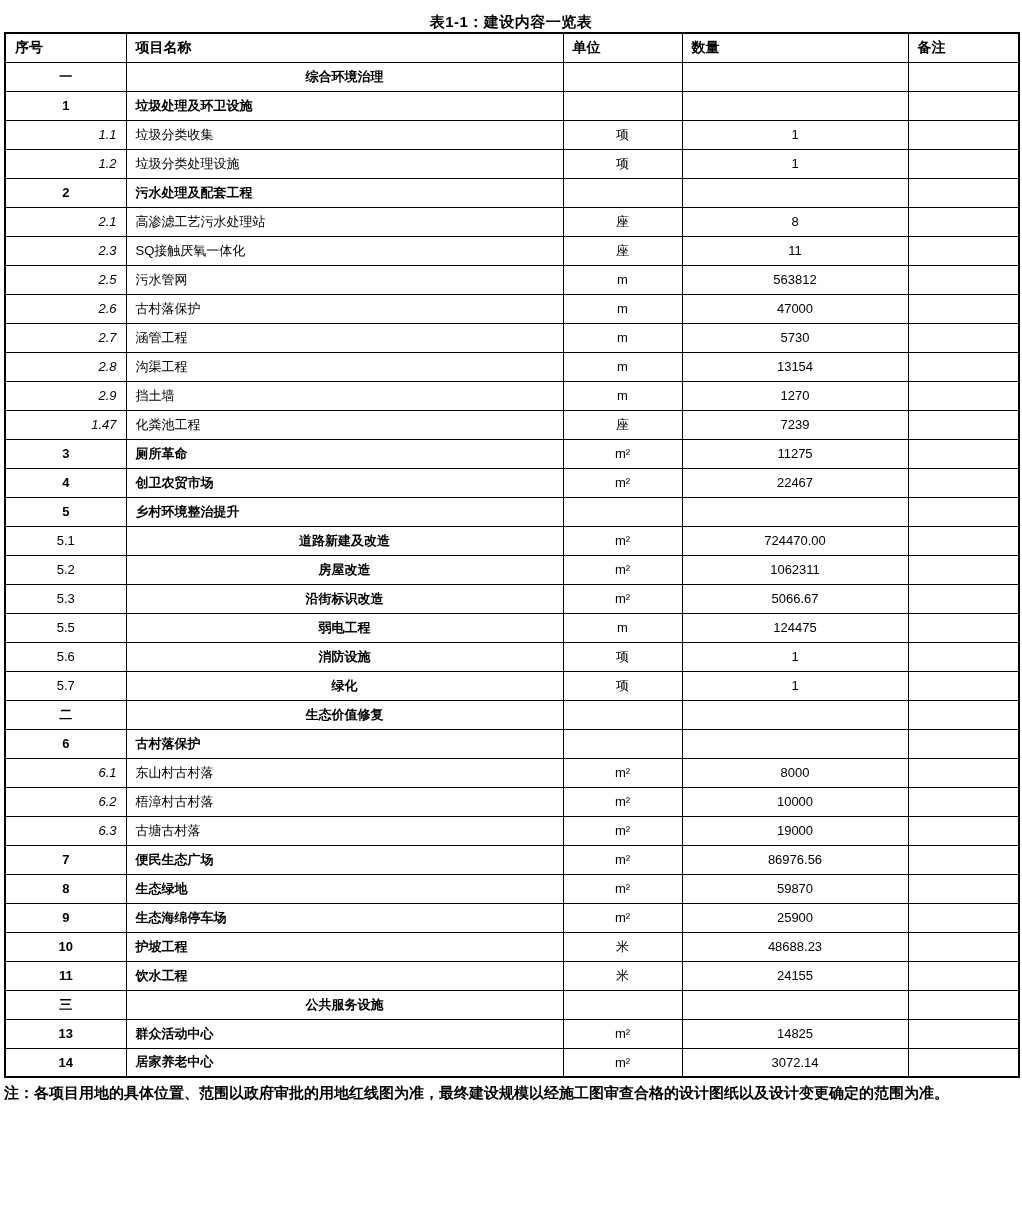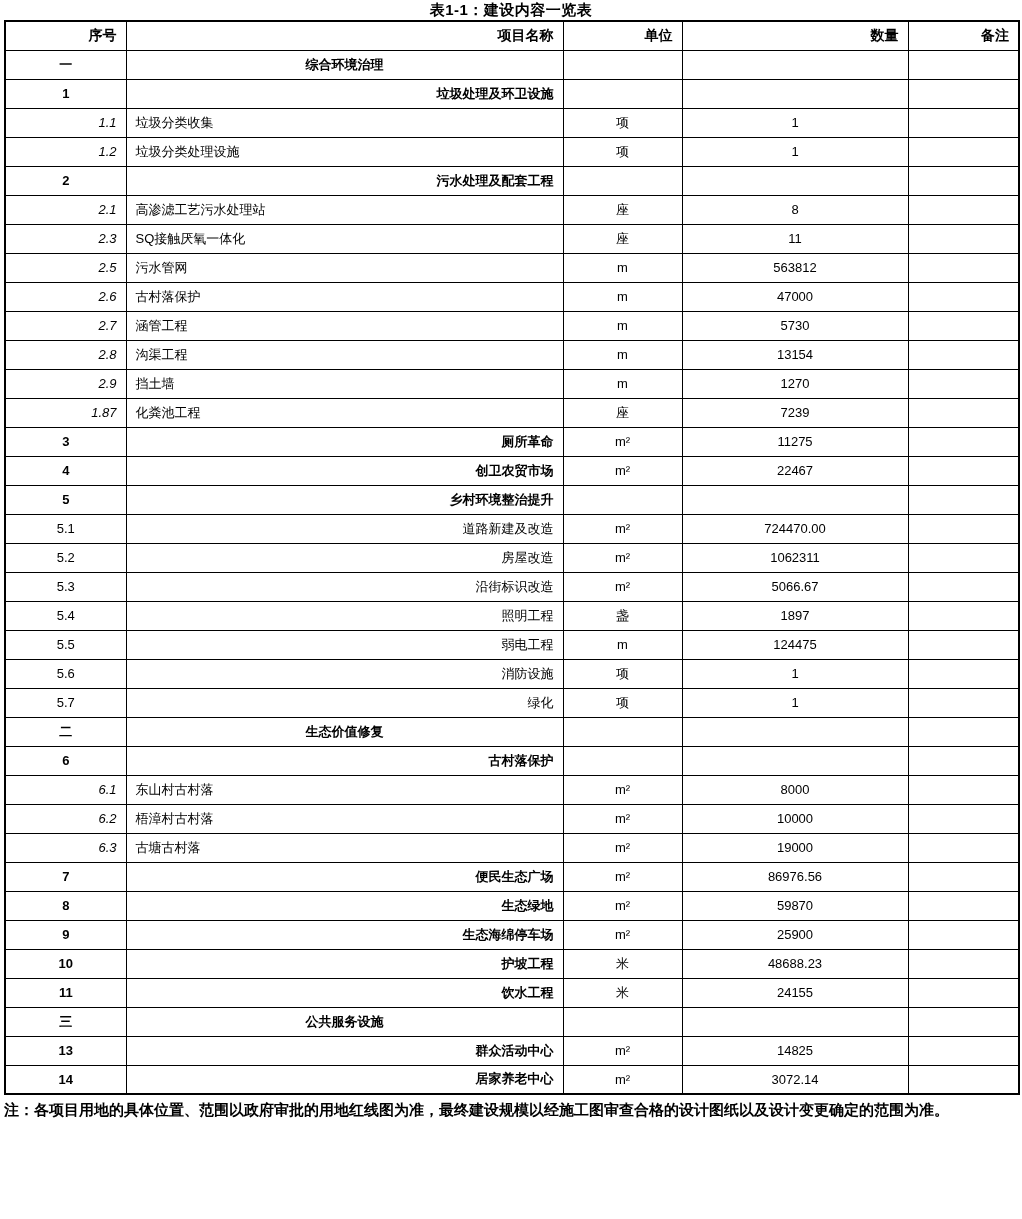--- a/index.html
+++ b/index.html
@@ -7,21 +7,21 @@
     padding: 0;
     background: #ffffff;
     font-family: "Liberation Sans", sans-serif;
     color: #000000;
   }
   .page {
     width: 1022px;
     height: 1219px;
     background: #ffffff;
     box-sizing: border-box;
-    padding-top: 0;
+    padding-top: 12px;
   }
   .doc-title {
     text-align: center;
     font-weight: bold;
     font-size: 15px;
     line-height: 19px;
     margin: 0 0 1px 0;
     letter-spacing: 0.5px;
   }
   table.main-table {
@@ -36,42 +36,42 @@
     border: 1px solid #000000;
     height: 29px;
     font-size: 13px;
     padding: 0 9px;
     overflow: hidden;
     white-space: nowrap;
     box-sizing: border-box;
   }
   table.main-table th {
     font-weight: bold;
-    text-align: right;
+    text-align: left;
     font-size: 14px;
   }
   col.c-no     { width: 121px; }
   col.c-name   { width: 437px; }
   col.c-unit   { width: 119px; }
   col.c-qty    { width: 226px; }
   col.c-remark { width: 111px; }
 
   td.cell-unit, td.cell-qty, td.cell-remark { text-align: center; font-weight: normal; }
 
   tr.section td.cell-no,
   tr.section td.cell-name { text-align: center; font-weight: bold; }
 
   tr.group td.cell-no   { text-align: center; font-weight: bold; }
-  tr.group td.cell-name { text-align: right;   font-weight: bold; }
+  tr.group td.cell-name { text-align: left;   font-weight: bold; }
 
   tr.sub td.cell-no   { text-align: right; font-weight: normal; font-style: italic; }
   tr.sub td.cell-name { text-align: left; font-weight: normal; }
 
   tr.sub-center td.cell-no   { text-align: center; font-weight: normal; }
-  tr.sub-center td.cell-name { text-align: right;  font-weight: normal; }
+  tr.sub-center td.cell-name { text-align: center;  font-weight: bold; }
 
   .foot-note {
     font-weight: bold;
     font-size: 15px;
     line-height: 20px;
     margin: 5px 0 10px 4px;
     white-space: nowrap;
     letter-spacing: 0;
   }
 </style>
@@ -177,21 +177,21 @@
           <td class="cell-remark"></td>
         </tr>
         <tr class="sub">
           <td class="cell-no">2.9</td>
           <td class="cell-name">挡土墙</td>
           <td class="cell-unit">m</td>
           <td class="cell-qty">1270</td>
           <td class="cell-remark"></td>
         </tr>
         <tr class="sub">
-          <td class="cell-no">1.87</td>
+          <td class="cell-no">1.47</td>
           <td class="cell-name">化粪池工程</td>
           <td class="cell-unit">座</td>
           <td class="cell-qty">7239</td>
           <td class="cell-remark"></td>
         </tr>
         <tr class="group">
           <td class="cell-no">3</td>
           <td class="cell-name">厕所革命</td>
           <td class="cell-unit">m²</td>
           <td class="cell-qty">11275</td>
@@ -223,27 +223,20 @@
           <td class="cell-name">房屋改造</td>
           <td class="cell-unit">m²</td>
           <td class="cell-qty">1062311</td>
           <td class="cell-remark"></td>
         </tr>
         <tr class="sub-center">
           <td class="cell-no">5.3</td>
           <td class="cell-name">沿街标识改造</td>
           <td class="cell-unit">m²</td>
           <td class="cell-qty">5066.67</td>
-          <td class="cell-remark"></td>
-        </tr>
-        <tr class="sub-center">
-          <td class="cell-no">5.4</td>
-          <td class="cell-name">照明工程</td>
-          <td class="cell-unit">盏</td>
-          <td class="cell-qty">1897</td>
           <td class="cell-remark"></td>
         </tr>
         <tr class="sub-center">
           <td class="cell-no">5.5</td>
           <td class="cell-name">弱电工程</td>
           <td class="cell-unit">m</td>
           <td class="cell-qty">124475</td>
           <td class="cell-remark"></td>
         </tr>
         <tr class="sub-center">

